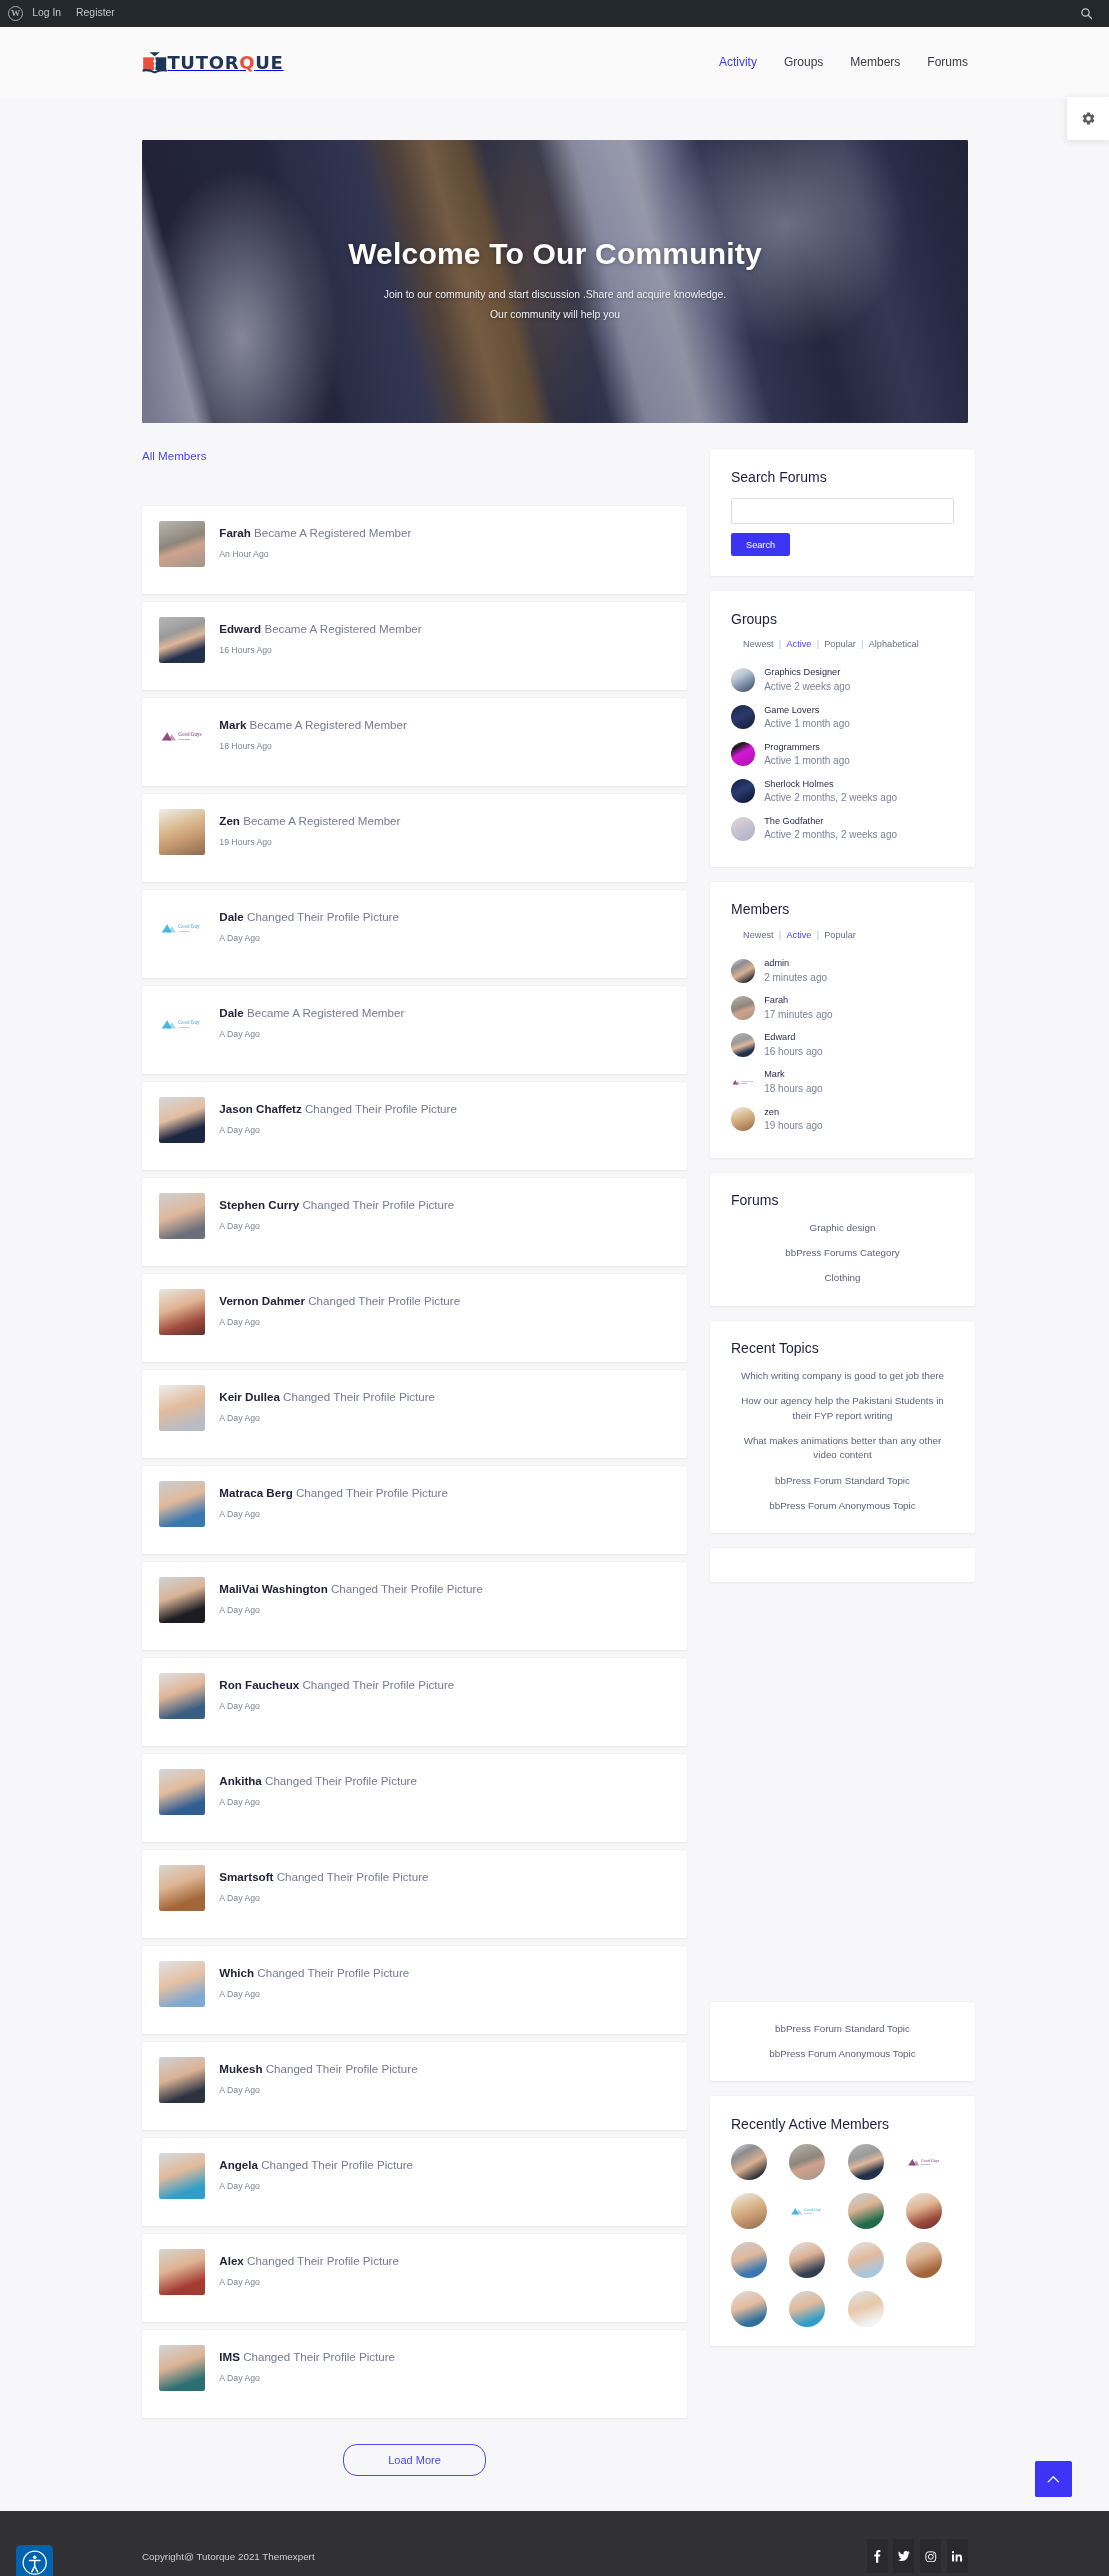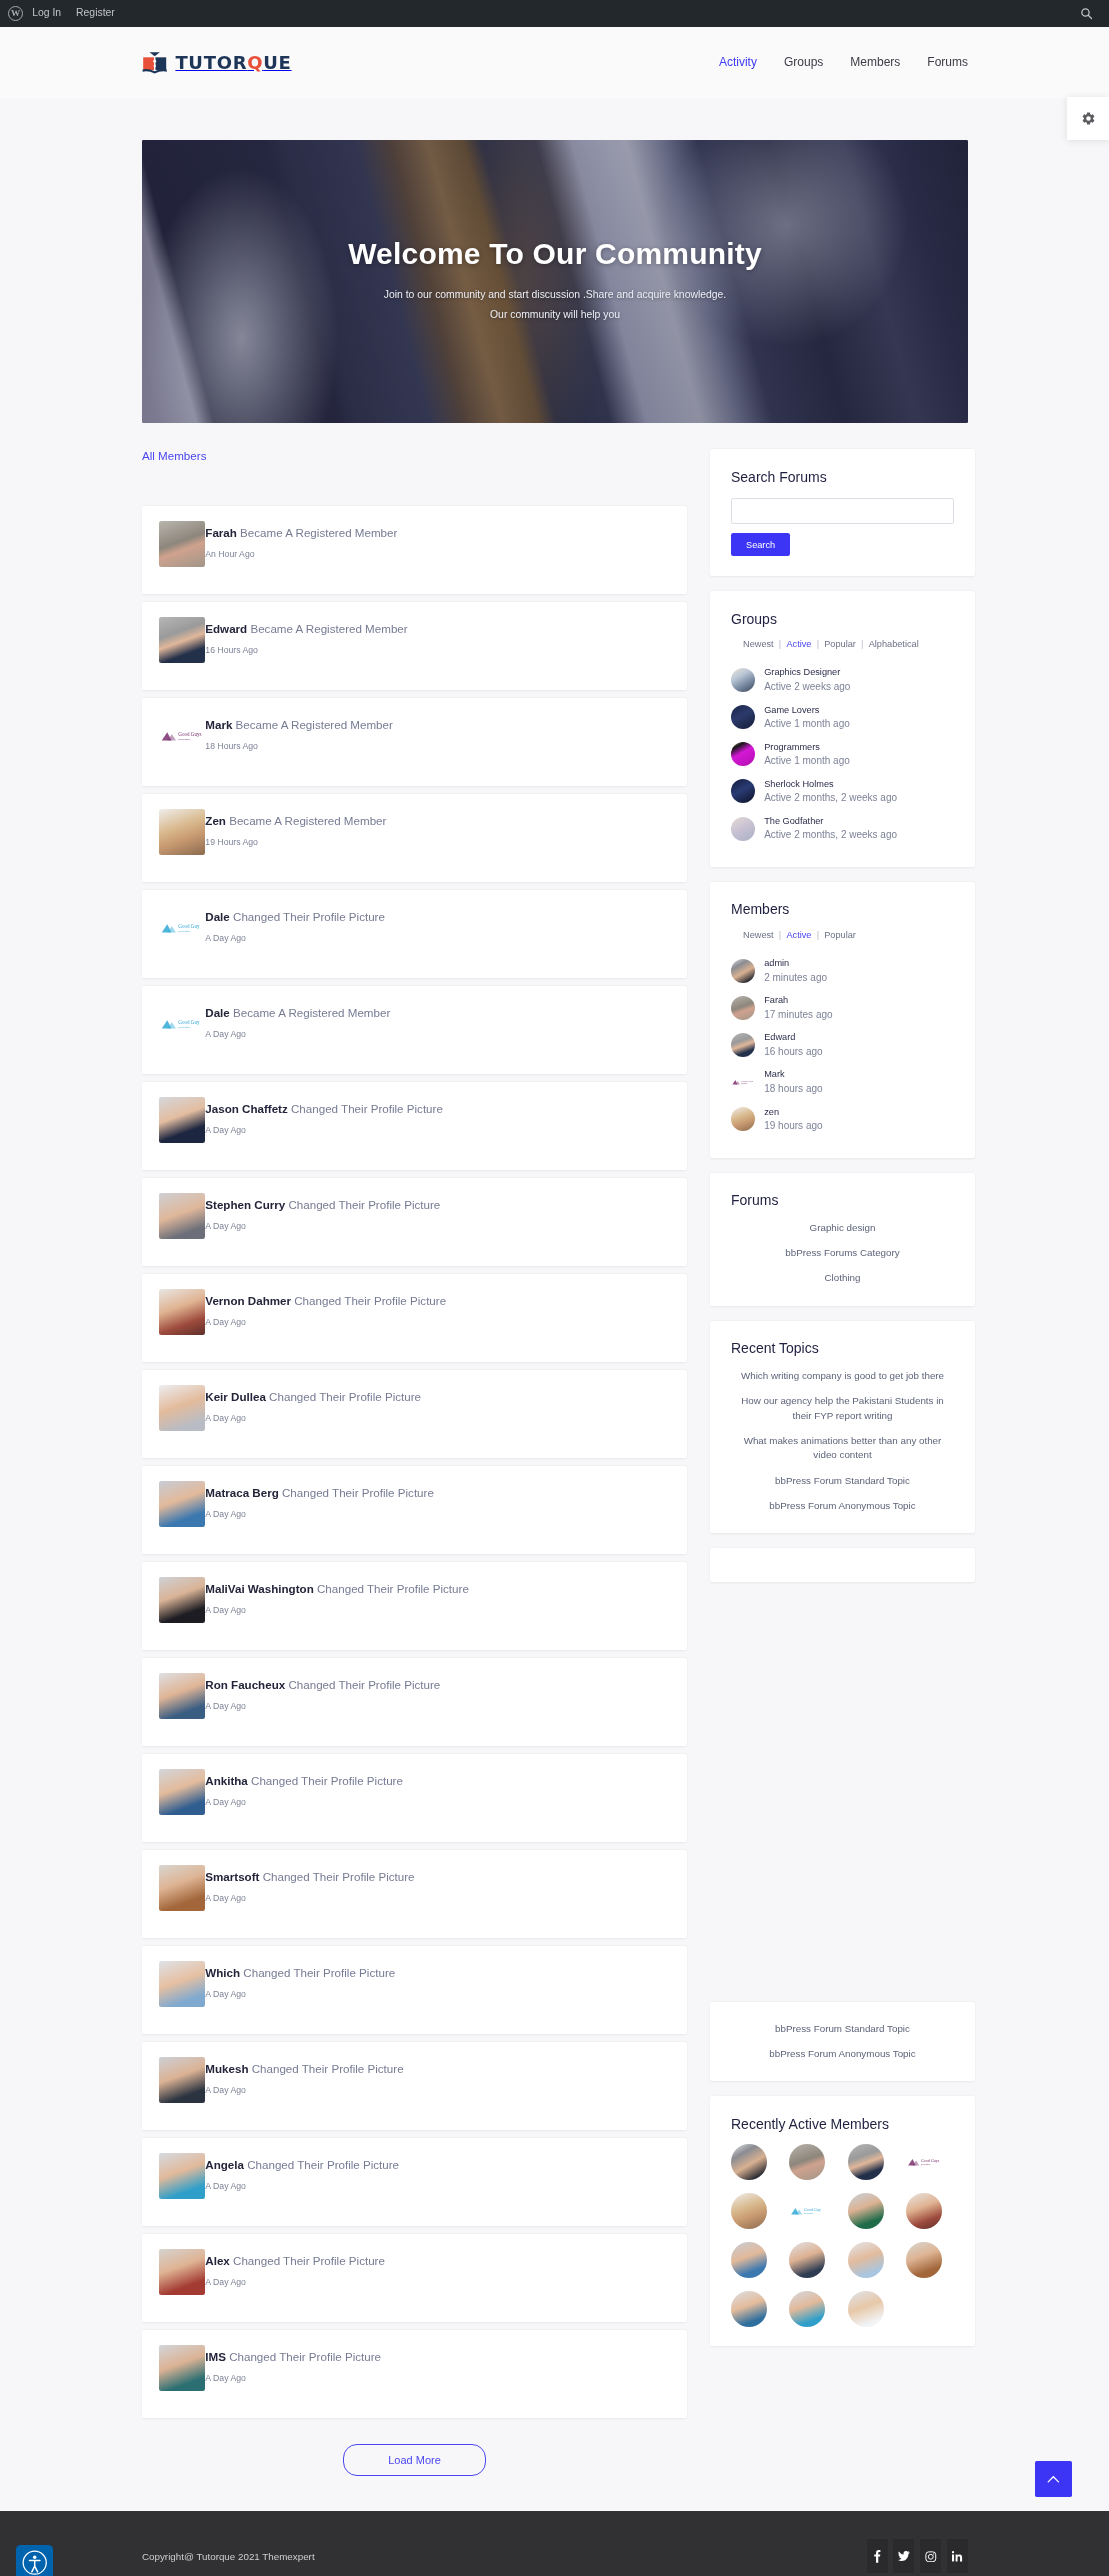--- a/index.html
+++ b/index.html
@@ -49,21 +49,21 @@
   .site-header {
     height: 71px;
     background: #fafafb;
     display: flex;
     align-items: center;
     justify-content: space-between;
     padding: 0 142px 0 142px;
     position: relative;
     z-index: 50;
   }
-  .brand { display: flex; align-items: center; gap: 8px; }
+  .brand { display: flex; align-items: center; }
   .brand-mark { width: 25.4px; height: 23px; display:block; }
   .brand-text {
     font-size: 18px;
     font-weight: bold;
     letter-spacing: 0.7px;
     color: #1d3557;
     font-family: "DejaVu Sans", sans-serif;
   }
   .brand-text .accent { color: #e8503a; }
 
@@ -168,20 +168,21 @@
 
   
   .activity-list { display: flex; flex-direction: column; gap: 8px; }
   .activity-item {
     background: #fff;
     border-radius: 2.3px;
     box-shadow: 0 0.6px 2.3px rgba(30,30,60,0.07);
     padding: 15px 17.3px;
     display: flex;
     align-items: flex-start;
+    gap: 14px;
     min-height: 88px;
   }
   .avatar-sq {
     width: 46px; height: 46px;
     flex: none;
     border-radius: 2.3px;
     background: #dfe2ea;
     overflow: hidden;
     position: relative;
   }

